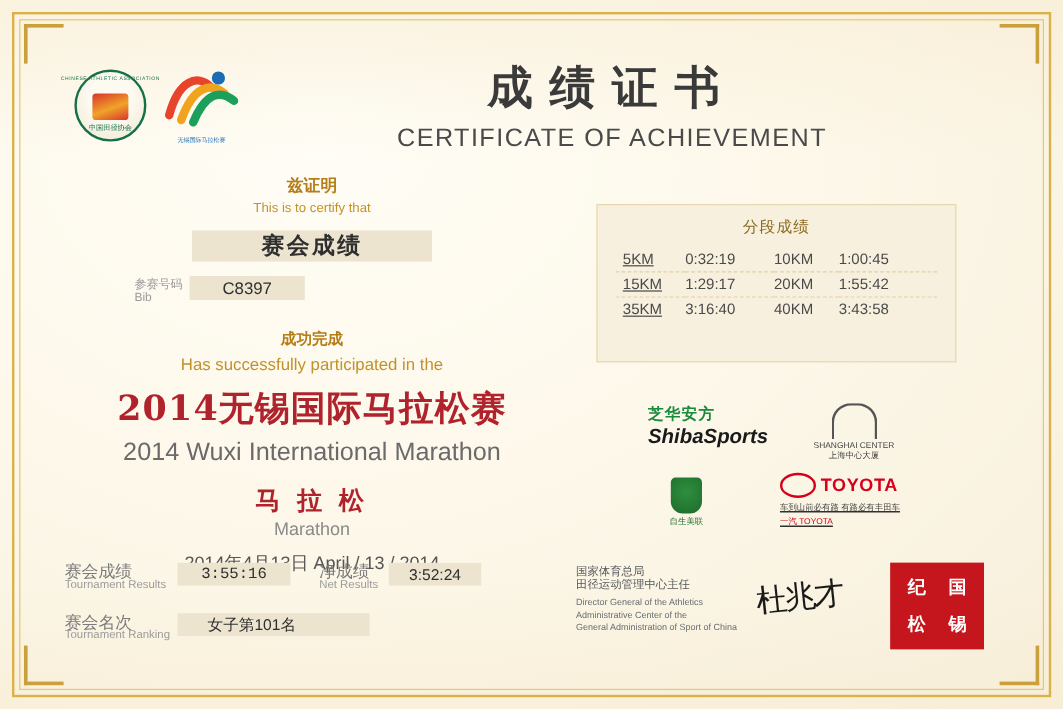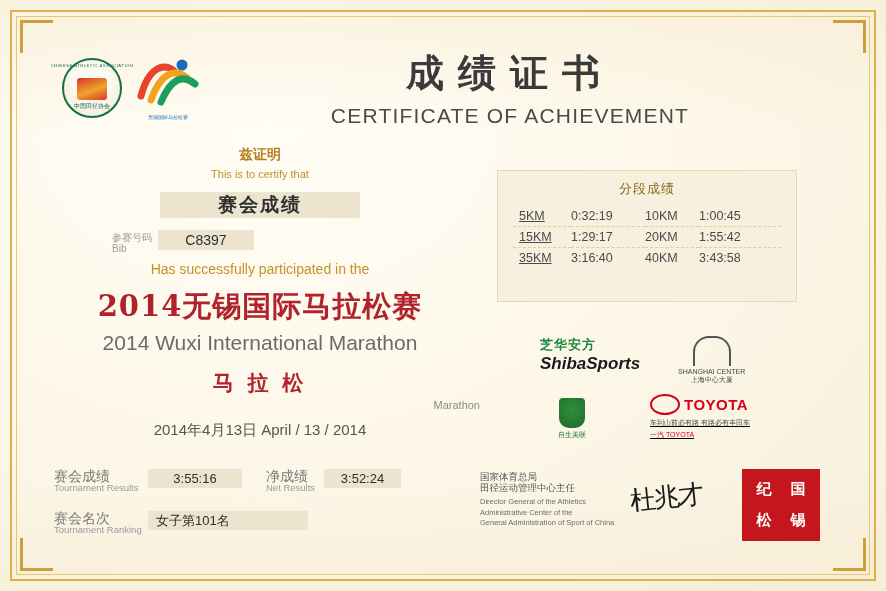--- a/index.html
+++ b/index.html
@@ -189,23 +189,22 @@
   }
   .category-cn {
     margin-top: 14px;
     font-size: 21px;
     color: #b0232c;
     font-weight: bold;
     letter-spacing: 4px;
   }
   .category-en {
     margin-top: 2px;
-    font-size: 11px;
+    font-size: 15px;
     color: #8a8a8a;
-    text-align: right;
   }
   .date-line {
     margin-top: 10px;
     font-size: 15px;
     color: #555;
   }
 
   
   .splits {
     position: absolute;
@@ -299,24 +298,24 @@
   .res-lab .c { font-size: 14px; color: #7b7b7b; }
   .res-lab .e { font-size: 9.5px; color: #9b9b9b; }
   .res-val {
     position: absolute;
     height: 19px;
     background: #ece4cf;
     display: flex; align-items: center; justify-content: center;
   }
   .res-val span { font-size: 13px; color: #2f2f2f; }
 
-  .res-tour-val { left: 94px; top: -1px; width: 94px; }
+  .res-tour-val { left: 94px; top: -1px; width: 94px; font-family: Liberation Mono, monospace; }
   .res-net-lab { left: 212px; top: 0; }
   .res-net-val { left: 270px; top: -1px; width: 77px; }
-  .res-rank-val { left: 94px; top: -1px; width: 160px; justify-content: flex-start; padding-left: 8px; box-sizing: border-box;}
+  .res-rank-val { left: 94px; top: -1px; width: 160px; justify-content: flex-start; padding-left: 25px; box-sizing: border-box;}
 
   
   .signblock {
     position: absolute;
     left: 480px; top: 472px;
     width: 180px;
     line-height: 10.5px;
   }
   .signblock .c { font-size: 9.5px; color: #55585c; }
   .signblock .e { font-size: 7.5px; color: #6a6d72; }
@@ -396,20 +395,21 @@
     <div class="bib-row">
       <div class="bib-labels">
         <div class="c">参赛号码</div>
         <div class="e">Bib</div>
       </div>
       <div class="bib-value">
         <span>C8397</span>
       </div>
     </div>
 
+    <div class="participated-cn">成功完成</div>
     <div class="participated-en">Has successfully participated in the</div>
 
     <div class="event-cn">2014无锡国际马拉松赛</div>
     <div class="event-en">2014 Wuxi International Marathon</div>
 
     <div class="category-cn">马 拉 松</div>
     <div class="category-en">Marathon</div>
 
     <div class="date-line">2014年4月13日    April / 13 / 2014</div>
   </div>

